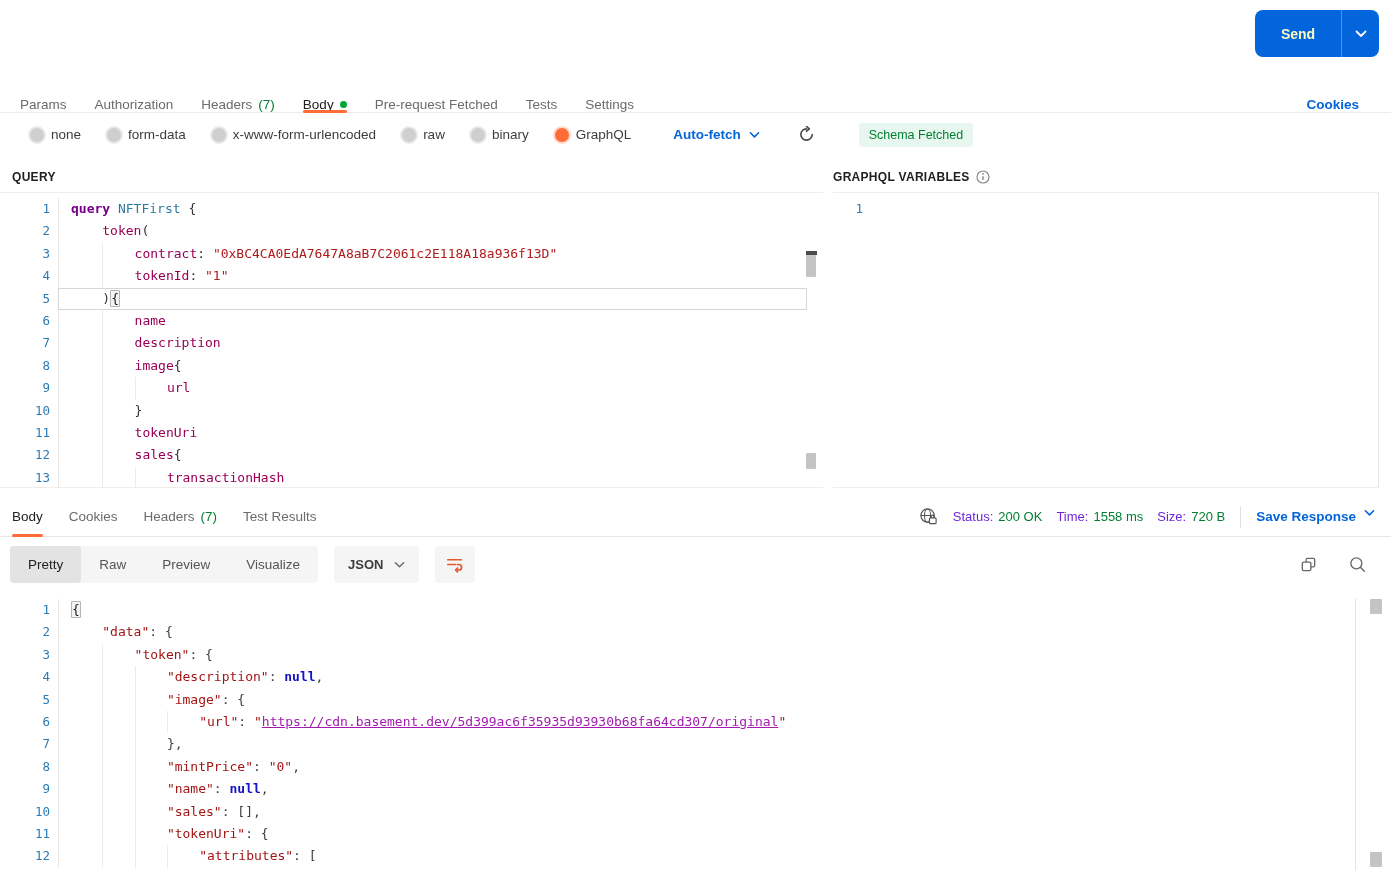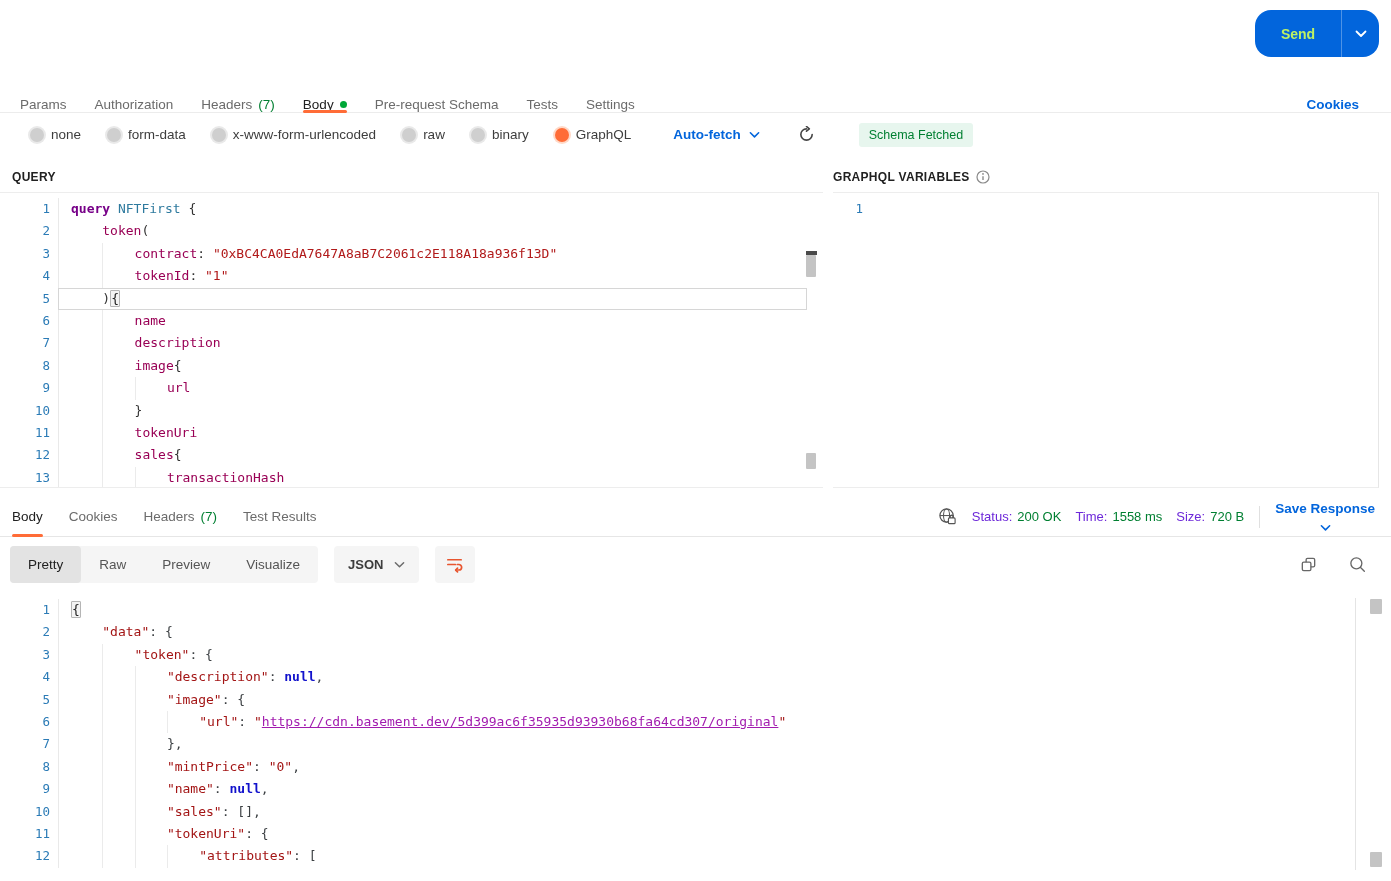--- a/index.html
+++ b/index.html
@@ -8,22 +8,22 @@
 
   
   .reqbar{position:absolute;top:10px;left:10px;right:12px;height:47px;}
   .addr{position:absolute;left:0;top:0;width:1228px;height:47px;background:#f3f3f3;border-radius:4px;
         display:flex;align-items:stretch;}
   .method{width:156px;display:flex;align-items:center;justify-content:space-between;
           padding:0 14px 0 18px;border-right:1px solid #dcdcdc;cursor:pointer;}
   .method .mlabel{font-weight:bold;font-size:13.5px;color:#212121;}
   .chev{color:#6b6b6b;display:inline-flex;}
   .url{display:flex;align-items:center;padding-left:16px;font-size:13.5px;color:#414141;flex:1;}
-  .send{position:absolute;right:0;top:0;width:124px;height:47px;background:#0265DC;border-radius:16px;
-        display:flex;color:#bef264;overflow:hidden;cursor:pointer;}
+  .send{position:absolute;right:0;top:0;width:124px;height:47px;background:#0265DC;border-radius:8px;
+        display:flex;color:#fef9c3;overflow:hidden;cursor:pointer;}
   .send-main{flex:1;display:flex;align-items:center;justify-content:center;font-weight:bold;
              font-size:14px;border-right:1px solid rgba(255,255,255,0.3);}
   .send-caret{width:37px;display:flex;align-items:center;justify-content:center;color:#fff;}
 
   
   .reqtabs{position:absolute;top:68px;left:0;right:0;height:44px;border-bottom:1px solid #ececec;
            display:flex;align-items:flex-end;padding:0 20px;gap:28px;font-size:13.5px;color:#6b6b6b;}
   .tab{display:flex;align-items:center;gap:6px;position:relative;cursor:pointer;white-space:nowrap;}
   .tab.active{color:#212121;}
   .tab.active::after{content:'';position:absolute;left:0;right:0;bottom:-1px;height:3px;
@@ -82,22 +82,22 @@
   #q-thumb2{left:806px;top:260px;height:16px;}
 
   
   .respmeta{position:absolute;top:497px;left:0;right:0;height:39px;border-bottom:1px solid #e6e6e6;
             display:flex;align-items:stretch;padding:0 16px 0 12px;gap:26px;font-size:13.5px;color:#6b6b6b;}
   .respmeta .right{margin-left:auto;display:flex;align-items:center;gap:15px;}
   .sitem{display:flex;align-items:center;gap:5px;font-size:13px;}
   .sitem .sl{color:#6d28d9;}
   .sitem .sv{color:#007F31;}
   .vdiv{width:1px;height:22px;background:#e0e0e0;}
-  .saveresp{display:flex;align-items:center;gap:8px;color:#0265DC;font-weight:bold;font-size:13.5px;
-            cursor:pointer;flex-direction:column;}
+  .saveresp{display:flex;align-items:flex-start;gap:8px;color:#0265DC;font-weight:bold;font-size:13.5px;
+            cursor:pointer;}
 
   
   .viewbar{position:absolute;top:546px;left:10px;right:24px;height:37px;display:flex;align-items:center;gap:16px;}
   .segwrap{display:flex;background:#f5f5f5;border-radius:4px;height:37px;align-items:stretch;}
   .seg{display:flex;align-items:center;padding:0 18px;font-size:13.5px;color:#555;cursor:pointer;}
   .seg.active{background:#e3e3e3;border-radius:4px;color:#212121;}
   .jsonbtn{display:flex;align-items:center;gap:10px;background:#f5f5f5;border-radius:4px;height:37px;
            padding:0 14px;font-size:13px;font-weight:bold;color:#3d3d3d;cursor:pointer;}
   .wrapbtn{display:flex;align-items:center;justify-content:center;background:#f5f5f5;border-radius:4px;
            height:37px;width:40px;cursor:pointer;}
@@ -137,21 +137,21 @@
         </div>
         <div class="tab">
           <span>Headers</span>
           <span class="count">(7)</span>
         </div>
         <div class="tab active">
           <span>Body</span>
           <span class="dot"></span>
         </div>
         <div class="tab">
-          <span>Pre-request Schema</span>
+          <span>Pre-request Fetched</span>
         </div>
         <div class="tab">
           <span>Tests</span>
         </div>
         <div class="tab">
           <span>Settings</span>
         </div>
       </div>
     <div class="cookies-link">Cookies</div>
   </div>

